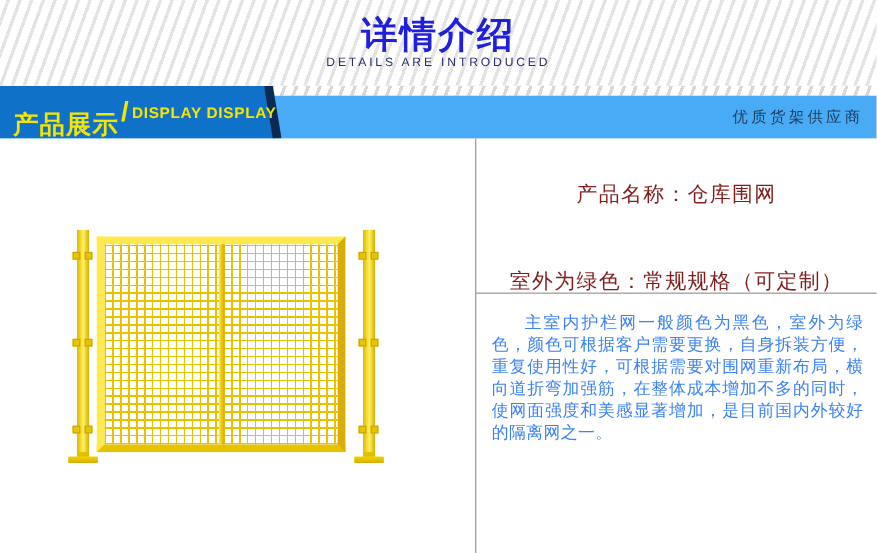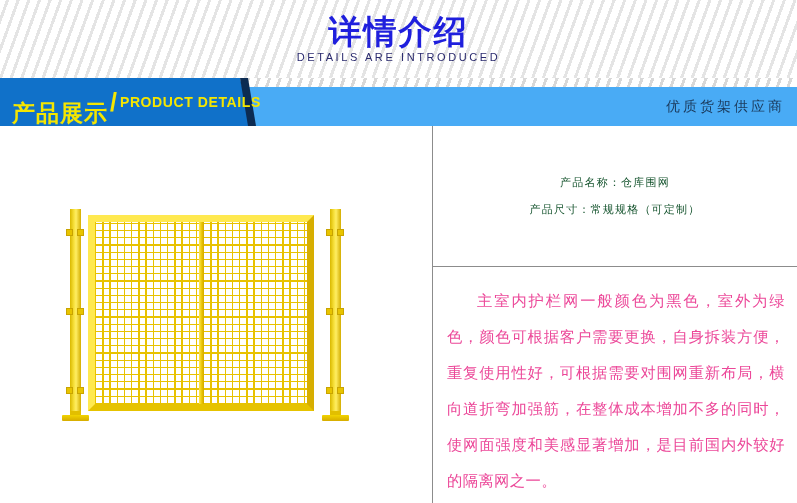--- a/index.html
+++ b/index.html
@@ -262,44 +262,45 @@
     left: 0; top: 0;
     width: 364px;
     height: 140px;
     display: flex;
     flex-direction: column;
     align-items: center;
     justify-content: center;
     gap: 12px;
   }
   .spec-line {
-    font-size: 11px;
-    color: #14532d;
+    font-size: 19px;
+    color: #7f1d1d;
     letter-spacing: 1.2px;
     font-family: "DejaVu Sans", "Liberation Sans", sans-serif;
     white-space: nowrap;
+    margin-top: 41px;
   }
   .spec-divider {
     position: absolute;
     left: 0; top: 140px;
     width: 364px;
     height: 0;
     border-top: 1px solid #8c8c8c;
   }
   .spec-desc {
     position: absolute;
     left: 14px; top: 158px;
     width: 338px;
     font-size: 15.3px;
-    line-height: 36px;
-    color: #ec4899;
+    line-height: 20px;
+    color: #3b82f6;
     text-indent: 30px;
     text-align: justify;
     letter-spacing: 0.4px;
-    font-family: Liberation Mono, monospace;
+    font-family: Liberation Serif, serif;
   }
 </style>
 </head>
 <body>
 
 <div class="header">
   <div class="header-inner">
     <div class="main-title">详情介绍</div>
     <div class="sub-title">DETAILS ARE INTRODUCED</div>
   </div>
@@ -307,21 +308,21 @@
 
 <div class="section-bar">
   <div class="section-bar-stripes"></div>
   <div class="section-bar-light"></div>
   <div class="section-bar-tag"></div>
   <div class="section-bar-tag-edge"></div>
 
   <div class="section-bar-labels">
     <span class="tag-cn">产品展示</span>
     <span class="tag-slash">/</span>
-    <span class="tag-en">PRODUCT DETAILS</span>
+    <span class="tag-en">DISPLAY DISPLAY</span>
   </div>
 
   <div class="section-bar-right">
     <span class="supplier-text">优质货架供应商</span>
   </div>
 </div>
 
 <div class="content">
 
   <div class="photo-pane">
@@ -351,19 +352,19 @@
       <div class="post-neck neck-left"></div>
       <div class="post-neck neck-right"></div>
       <div class="foot foot-left"></div>
       <div class="foot foot-right"></div>
     </div>
   </div>
 
   <div class="spec-pane">
     <div class="spec-top">
       <div class="spec-line">产品名称：仓库围网</div>
-      <div class="spec-line">产品尺寸：常规规格（可定制）</div>
+      <div class="spec-line">室外为绿色：常规规格（可定制）</div>
     </div>
     <div class="spec-divider"></div>
     <div class="spec-desc">主室内护栏网一般颜色为黑色，室外为绿色，颜色可根据客户需要更换，自身拆装方便，重复使用性好，可根据需要对围网重新布局，横向道折弯加强筋，在整体成本增加不多的同时，使网面强度和美感显著增加，是目前国内外较好的隔离网之一。</div>
   </div>
 
 </div>
 
 </body></html>

